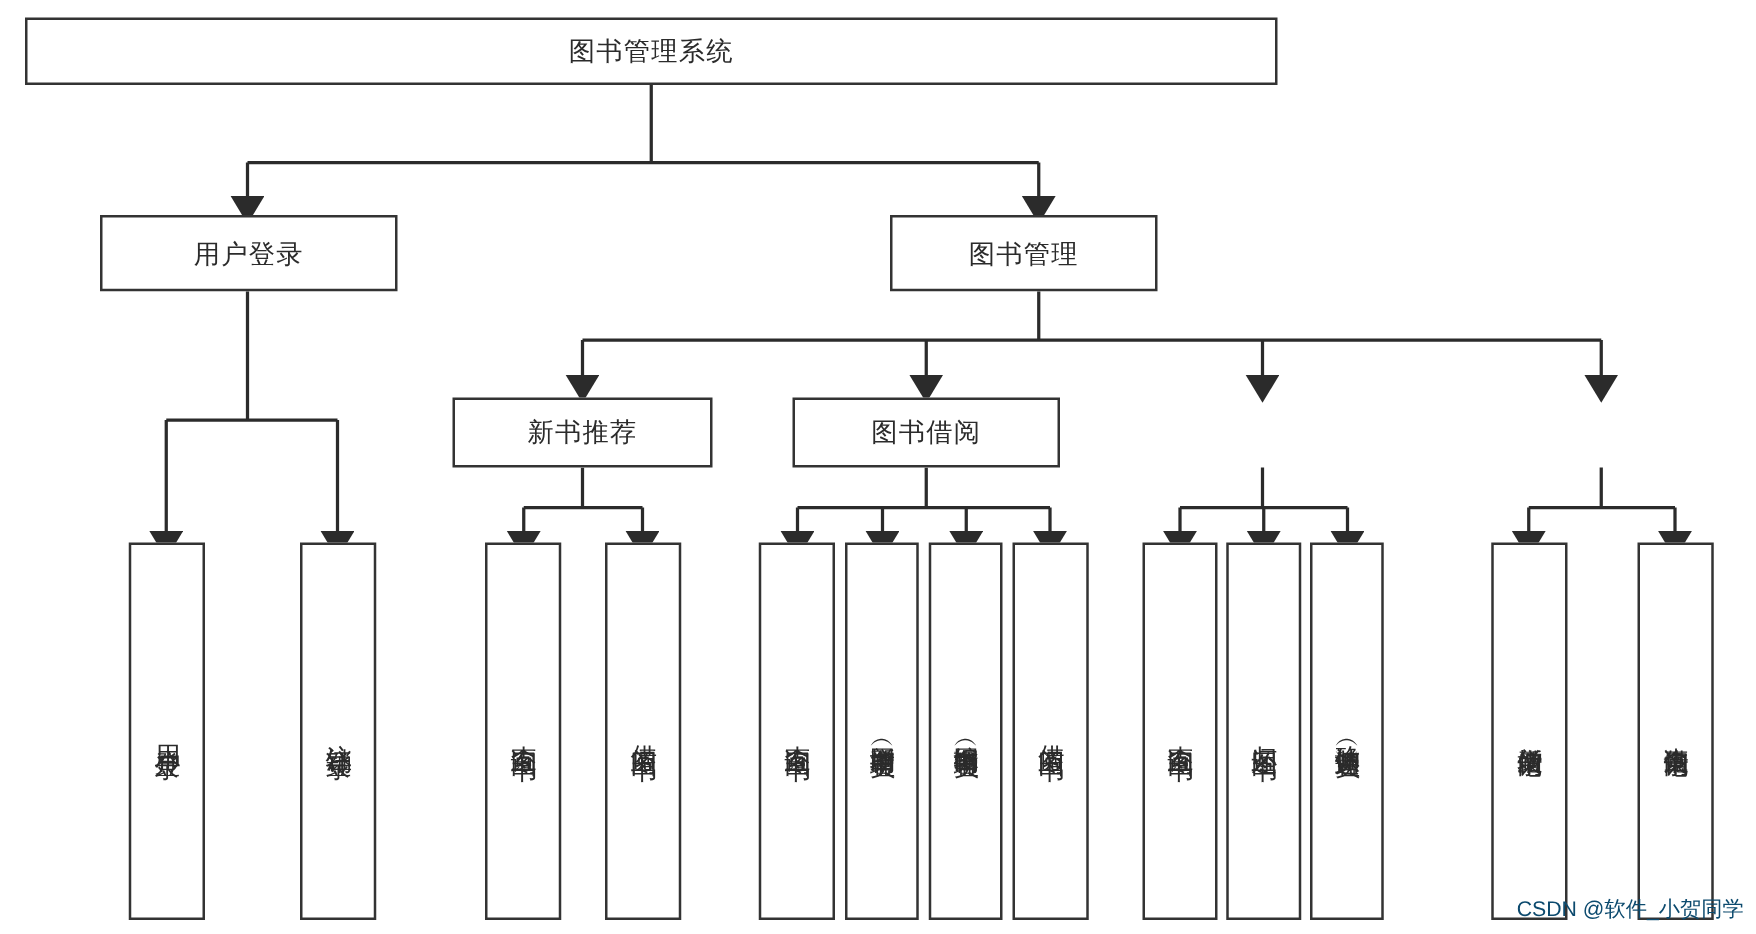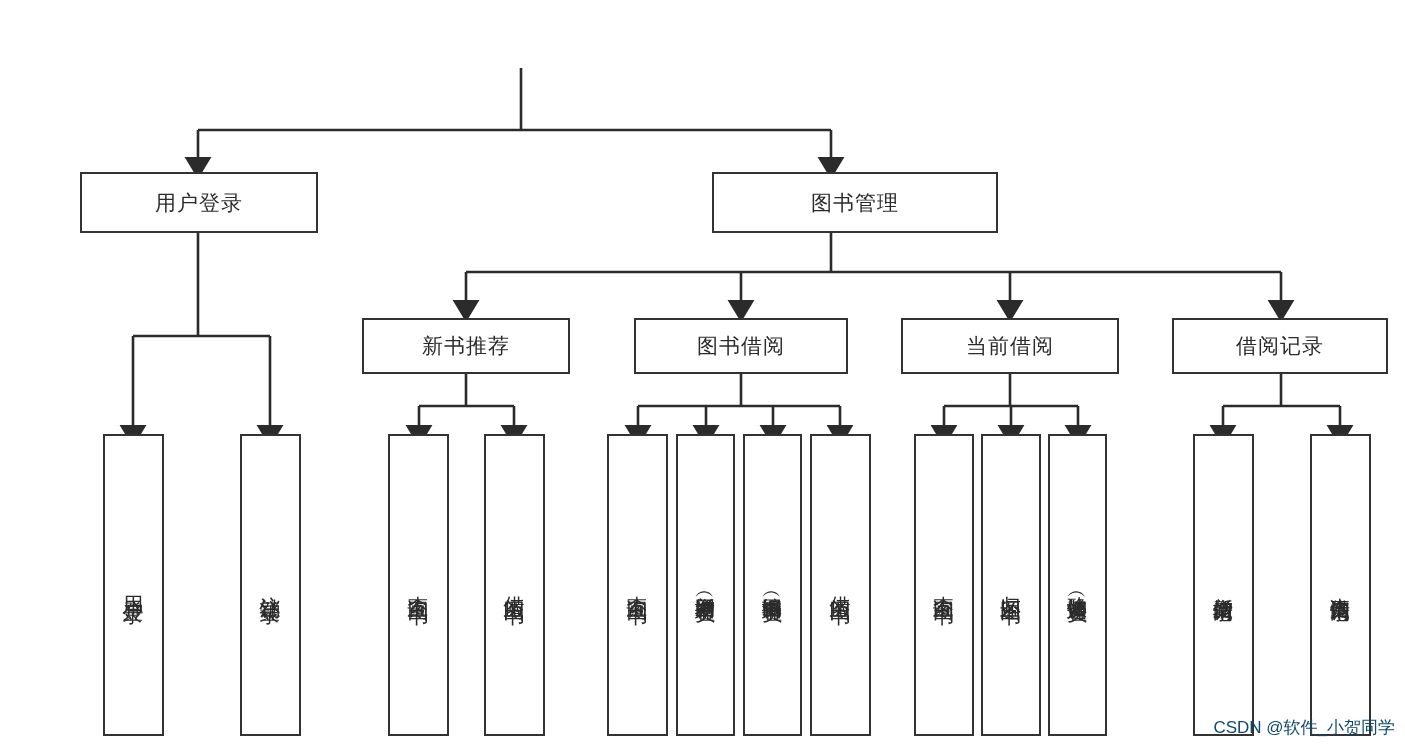--- a/index.html
+++ b/index.html
@@ -122,44 +122,41 @@
       <path d="M1011,406 L1011,428" marker-end="url(#arrow)"></path>
       <path d="M1078,406 L1078,428" marker-end="url(#arrow)"></path>
 
       <path d="M1281,374 L1281,406"></path>
       <path d="M1223,406 L1340,406"></path>
       <path d="M1223,406 L1223,428" marker-end="url(#arrow)"></path>
       <path d="M1340,406 L1340,428" marker-end="url(#arrow)"></path>
     </g>
   </svg>
 
+  <div class="node h" style="left:20px; top:14px; width:1002px; height:54px;">
+    <span class="node-label">图书管理系统</span>
+  </div>
 
   <div class="node h" style="left:80px; top:172px; width:238px; height:61px;">
     <span class="node-label">用户登录</span>
   </div>
 
-  <div class="node h" style="left:712px; top:172px; width:286px; height:61px;">
+  <div class="node h" style="left:712px; top:172px; width:214px; height:61px;">
     <span class="node-label">图书管理</span>
   </div>
 
   <div class="node h" style="left:362px; top:318px; width:208px; height:56px;text-align:center;">
     <span class="node-label">新书推荐</span>
   </div>
 
   <div class="node h" style="left:634px; top:318px; width:214px; height:56px;">
     <span class="node-label">图书借阅</span>
   </div>
 
-  <div class="node h" style="left:901px; top:318px; width:218px; height:56px;">
-    <span class="node-label">当前借阅</span>
-  </div>
-
-  <div class="node h" style="left:1172px; top:318px; width:216px; height:56px;">
-    <span class="node-label">借阅记录</span>
-  </div>
+
 
   <div class="node v" style="left:103px; top:434px; width:61px; height:302px;">
     <span class="node-label">用户登录</span>
   </div>
 
   <div class="node v" style="left:240px; top:434px; width:61px; height:302px;">
     <span class="node-label">注销登录</span>
   </div>
 
   <div class="node v" style="left:388px; top:434px; width:61px; height:302px;">

